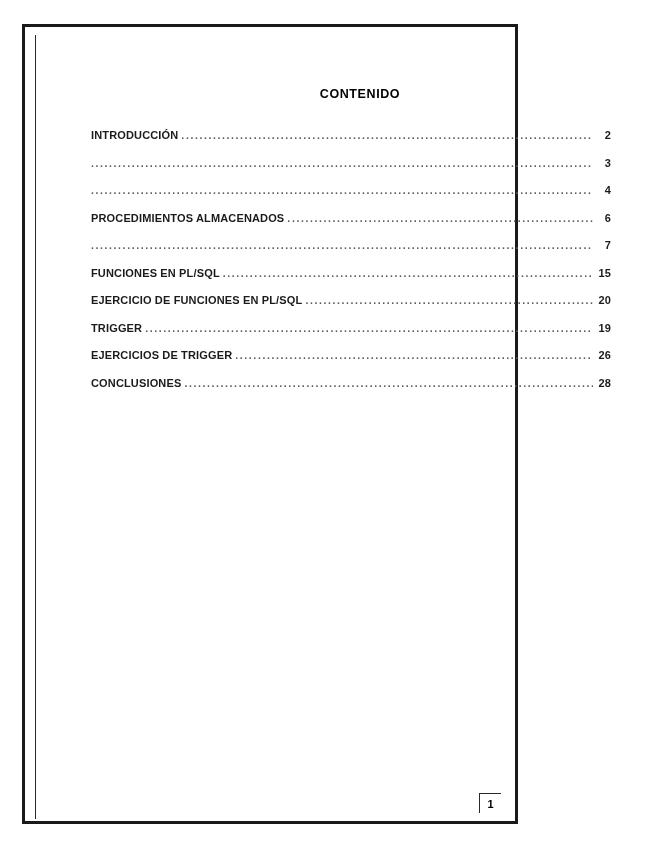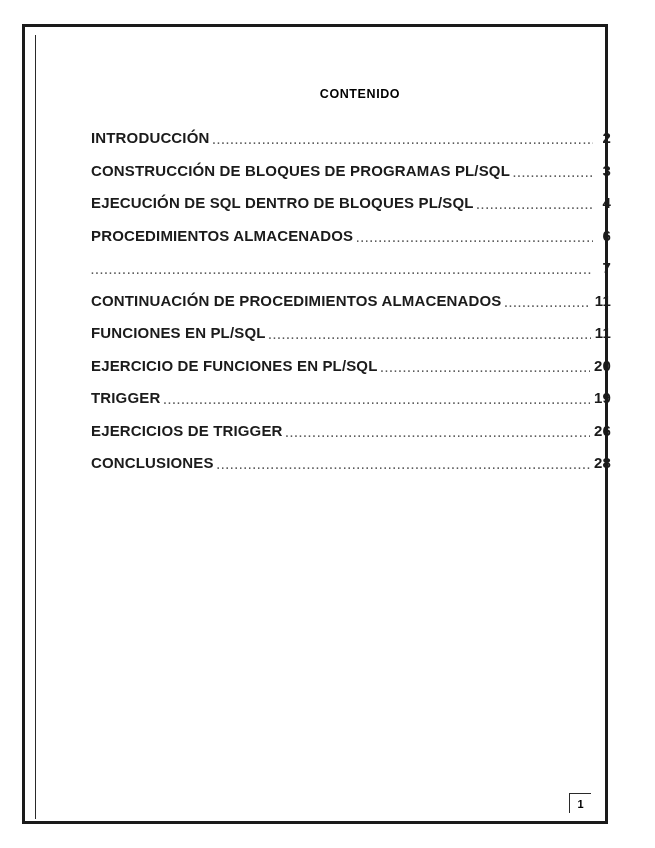--- a/index.html
+++ b/index.html
@@ -19,21 +19,21 @@
     top: 0;
     width: 655px;
     height: 848px;
     background: #ffffff;
   }
   
   .page-border-outer {
     position: absolute;
     left: 22px;
     top: 24px;
-    width: 586px;
+    width: 496px;
     height: 800px;
     border: 3px solid #1a1a1a;
     box-sizing: border-box;
     background: #ffffff;
   }
   .page-border-inner {
     position: absolute;
     left: 10px;
     top: 8px;
     right: 2px;
@@ -57,21 +57,21 @@
     padding-left: 18px;
   }
   .toc-list {
     margin: 0;
     padding: 0;
     list-style: none;
   }
   .toc-entry {
     display: flex;
     align-items: flex-end;
-    font-size: 15px;
+    font-size: 11px;
     font-weight: bold;
     color: #1b1b1b;
     letter-spacing: 0.15px;
     margin-bottom: 15.5px;
     white-space: nowrap;
   }
   .toc-label {
     flex: 0 0 auto;
     padding-right: 3px;
   }
@@ -128,47 +128,40 @@
     <div class="content-area">
       <div class="doc-title">CONTENIDO</div>
 
       <ul class="toc-list">
         <li class="toc-entry">
           <span class="toc-label">INTRODUCCIÓN</span>
           <span class="toc-dots"></span>
           <span class="toc-page">2</span>
         </li>
         <li class="toc-entry">
-          <span class="toc-label">CONSTRUCCIÓN DE BLOQUES DE PROGRAMAS PL/SQL</span>
           <span class="toc-dots"></span>
           <span class="toc-page">3</span>
         </li>
         <li class="toc-entry">
-          <span class="toc-label">EJECUCIÓN DE SQL DENTRO DE BLOQUES PL/SQL</span>
           <span class="toc-dots"></span>
           <span class="toc-page">4</span>
         </li>
         <li class="toc-entry">
           <span class="toc-label">PROCEDIMIENTOS ALMACENADOS</span>
           <span class="toc-dots"></span>
           <span class="toc-page">6</span>
         </li>
         <li class="toc-entry">
           <span class="toc-dots"></span>
           <span class="toc-page">7</span>
         </li>
         <li class="toc-entry">
-          <span class="toc-label">CONTINUACIÓN DE PROCEDIMIENTOS ALMACENADOS</span>
-          <span class="toc-dots"></span>
-          <span class="toc-page">11</span>
-        </li>
-        <li class="toc-entry">
           <span class="toc-label">FUNCIONES EN PL/SQL</span>
           <span class="toc-dots"></span>
-          <span class="toc-page">11</span>
+          <span class="toc-page">15</span>
         </li>
         <li class="toc-entry">
           <span class="toc-label">EJERCICIO DE FUNCIONES EN PL/SQL</span>
           <span class="toc-dots"></span>
           <span class="toc-page">20</span>
         </li>
         <li class="toc-entry">
           <span class="toc-label">TRIGGER</span>
           <span class="toc-dots"></span>
           <span class="toc-page">19</span>

